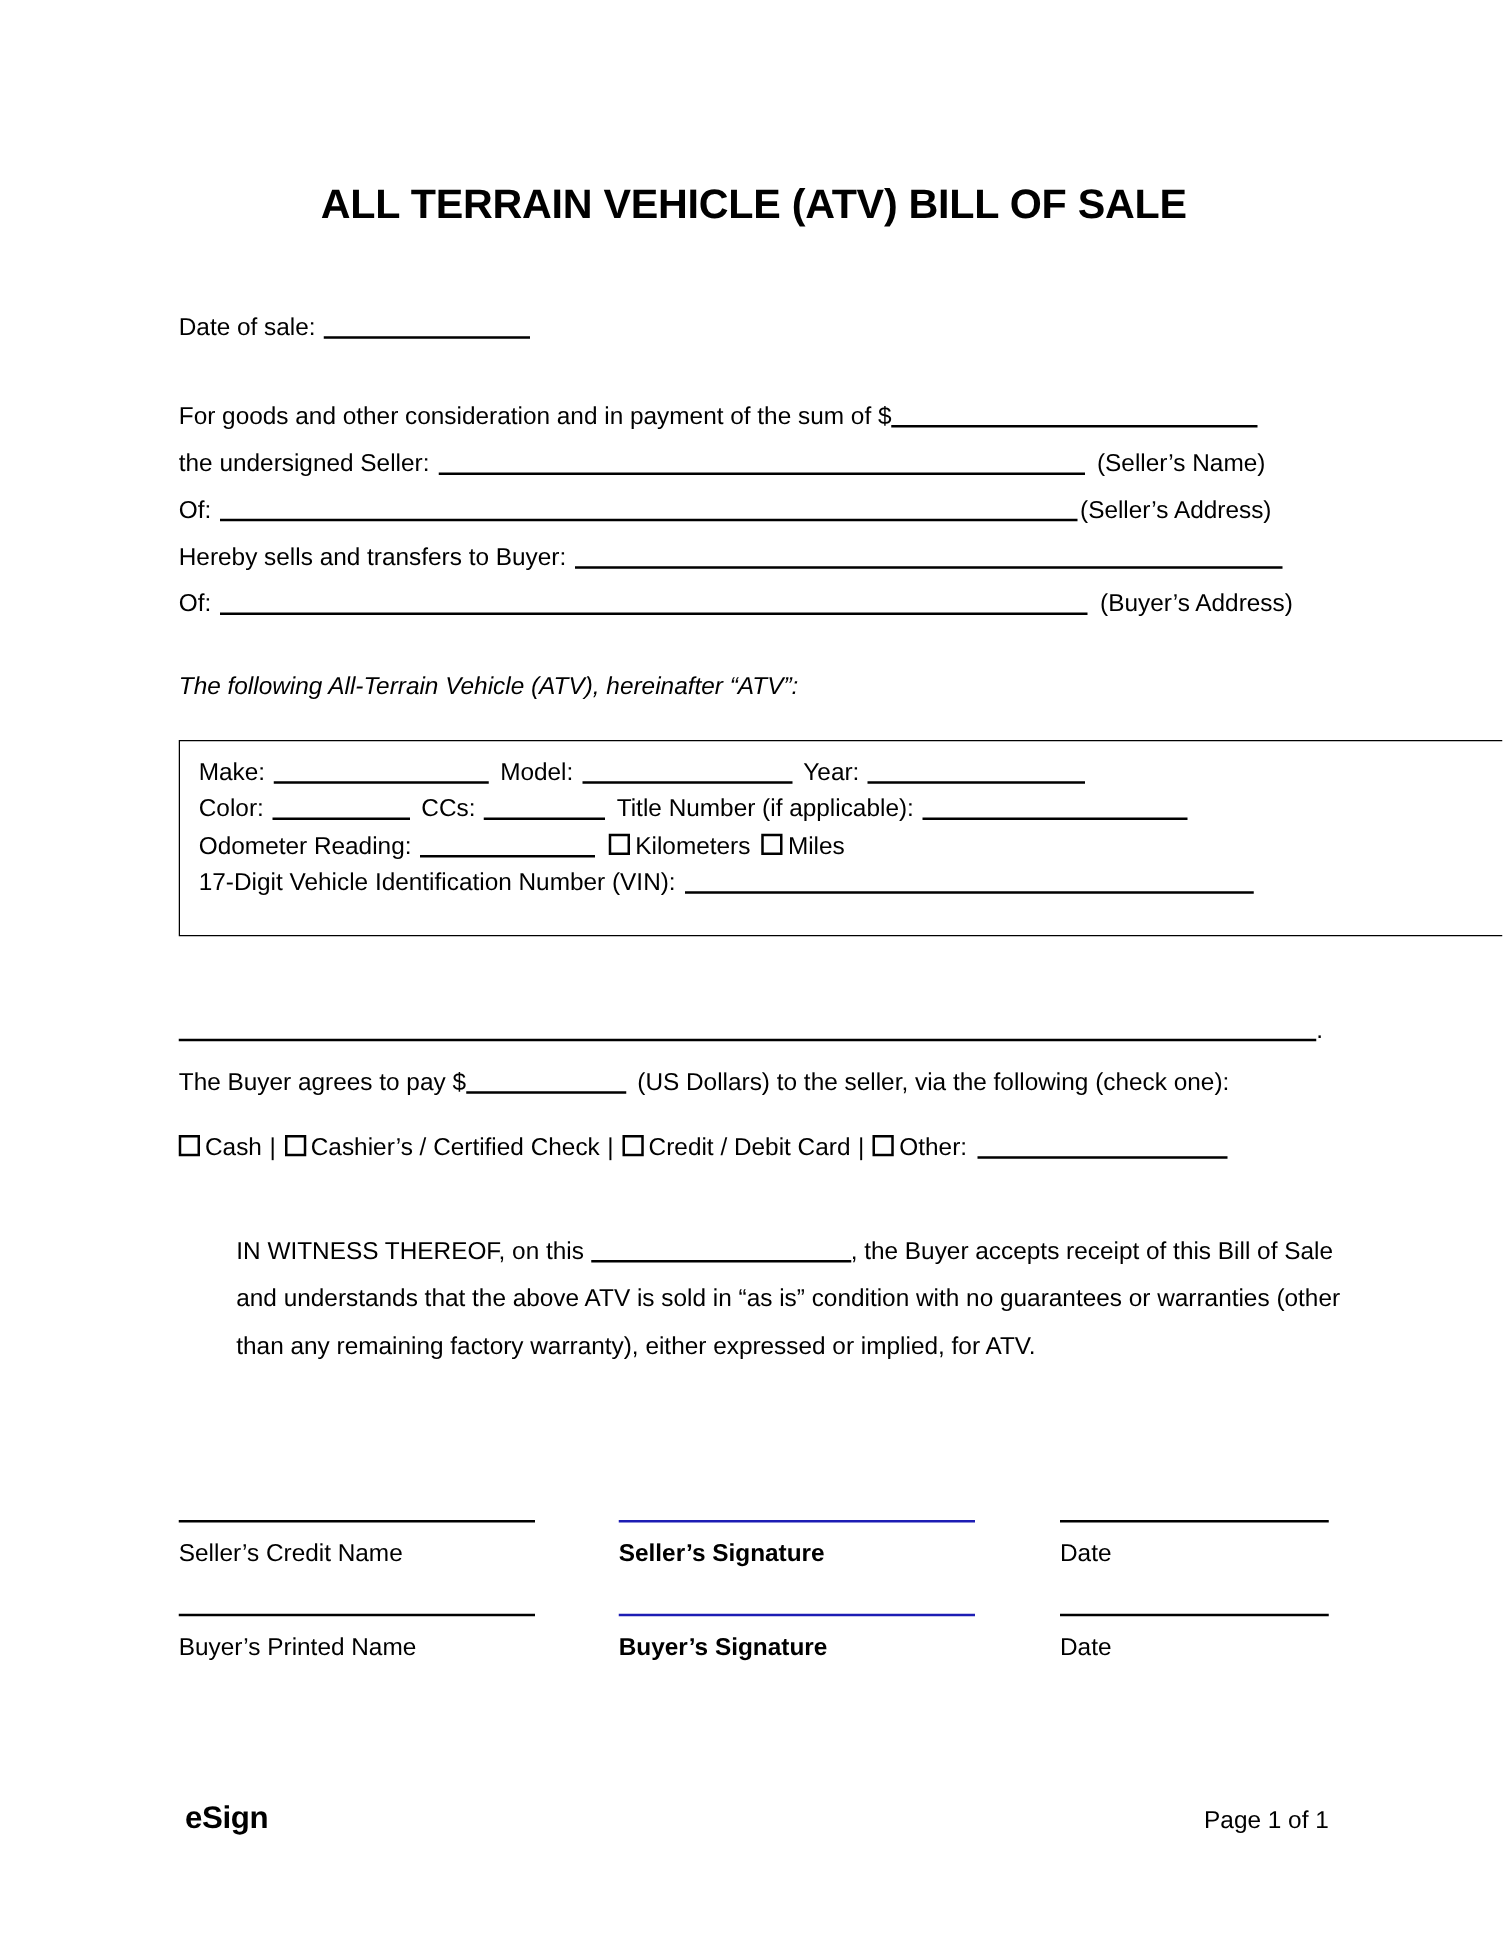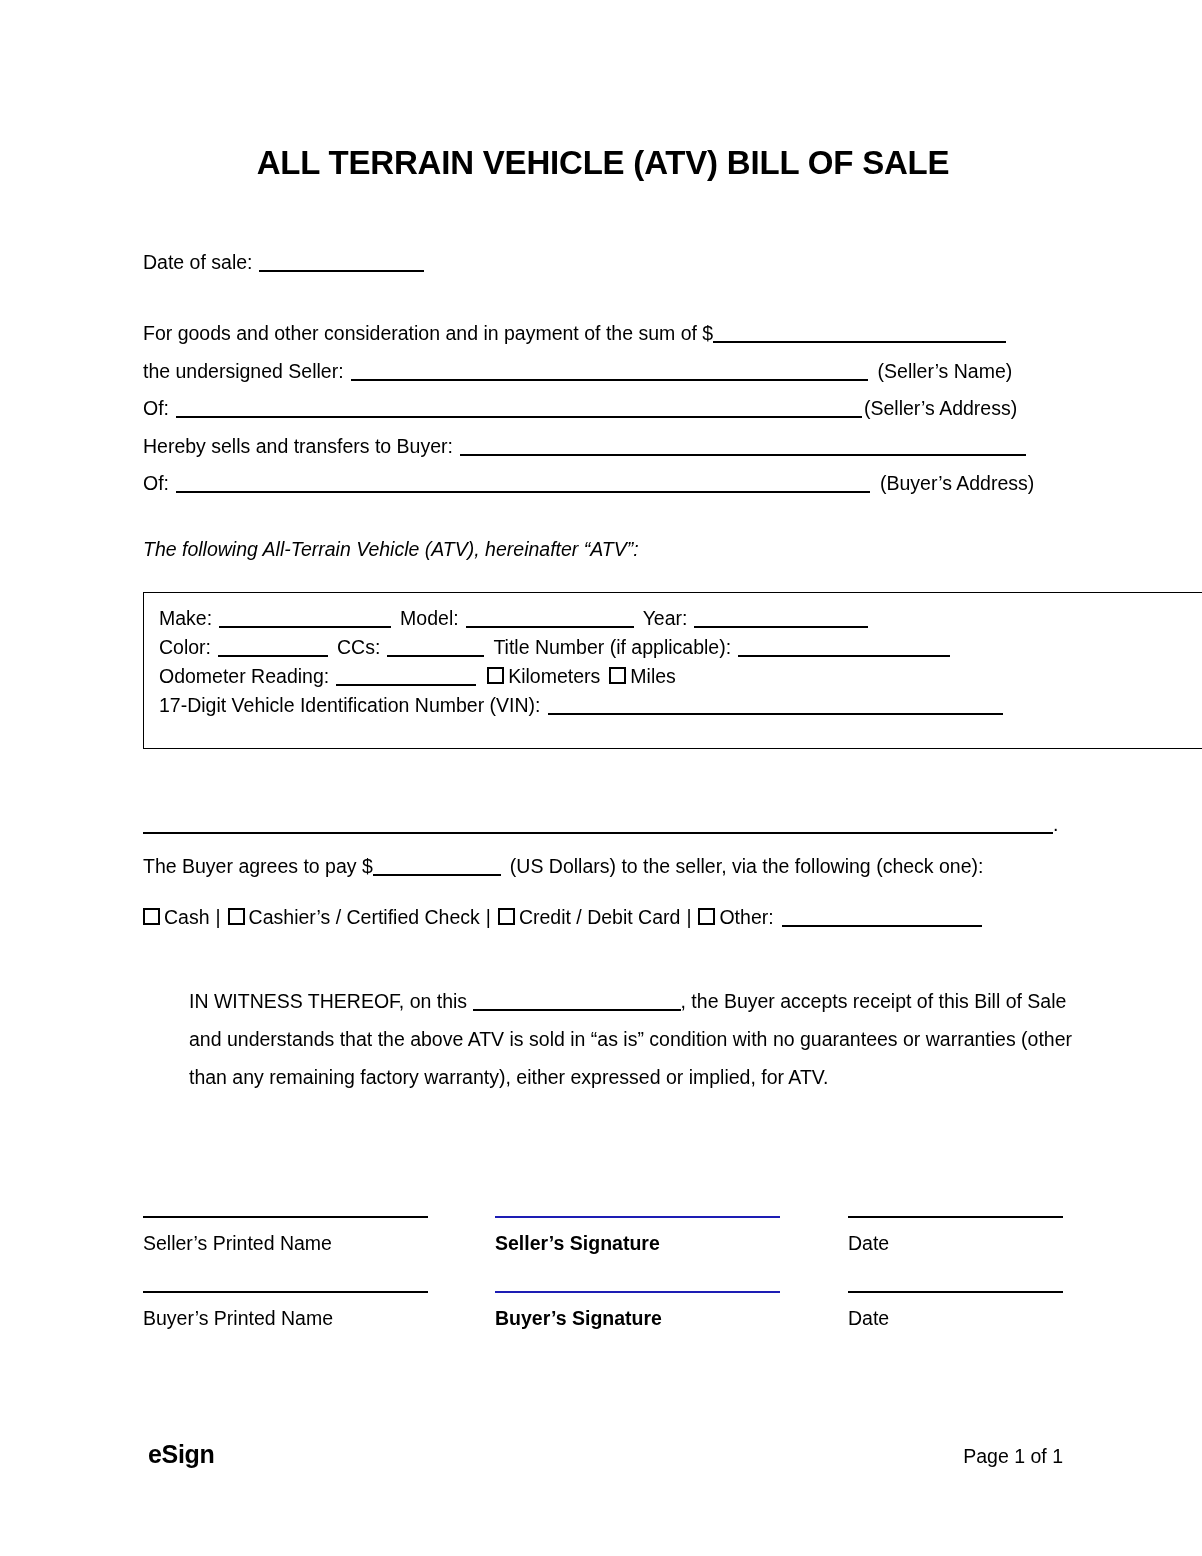--- a/index.html
+++ b/index.html
@@ -240,21 +240,21 @@
 
     <div class="block-witness">
       <div class="para"><span>IN WITNESS THEREOF, on this </span><span class="blank" style="width:208px;"></span><span>, the Buyer accepts receipt of this Bill of Sale and understands that the above ATV is sold in “as is” condition with no guarantees or warranties (other than any remaining factory warranty), either expressed or implied, for ATV.</span></div>
     </div>
 
     <div class="sig-grid">
 
       <div class="sig-row">
         <div class="sig-cell c1">
           <div class="sig-rule"></div>
-          <div class="sig-label">Seller’s Printed Name</div>
+          <div class="sig-label">Seller’s Credit Name</div>
         </div>
         <div class="sig-cell c2">
           <div class="sig-rule signature"></div>
           <div class="sig-label bold">Seller’s Signature</div>
         </div>
         <div class="sig-cell c3">
           <div class="sig-rule"></div>
           <div class="sig-label">Date</div>
         </div>
       </div>

